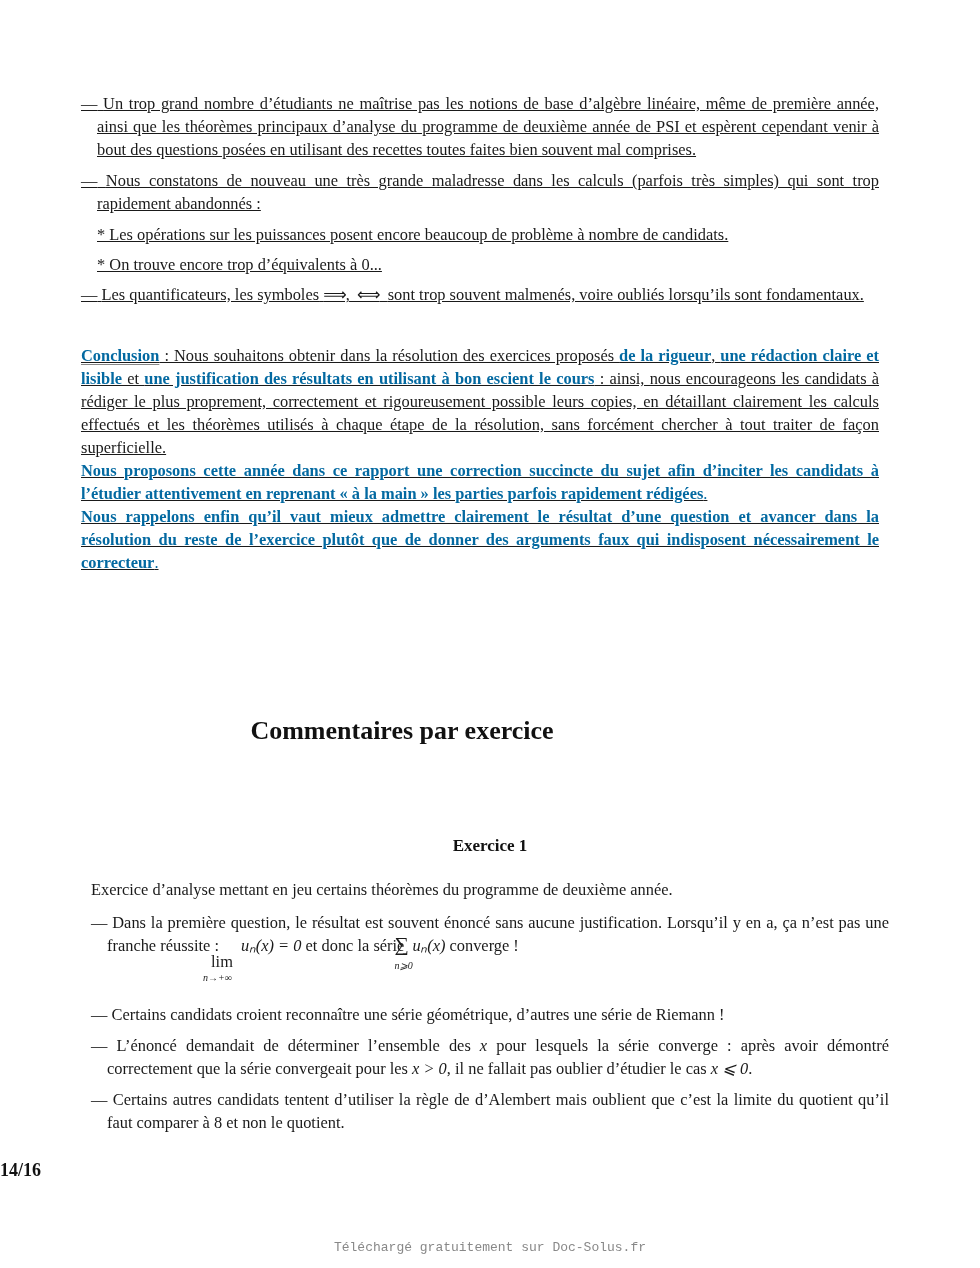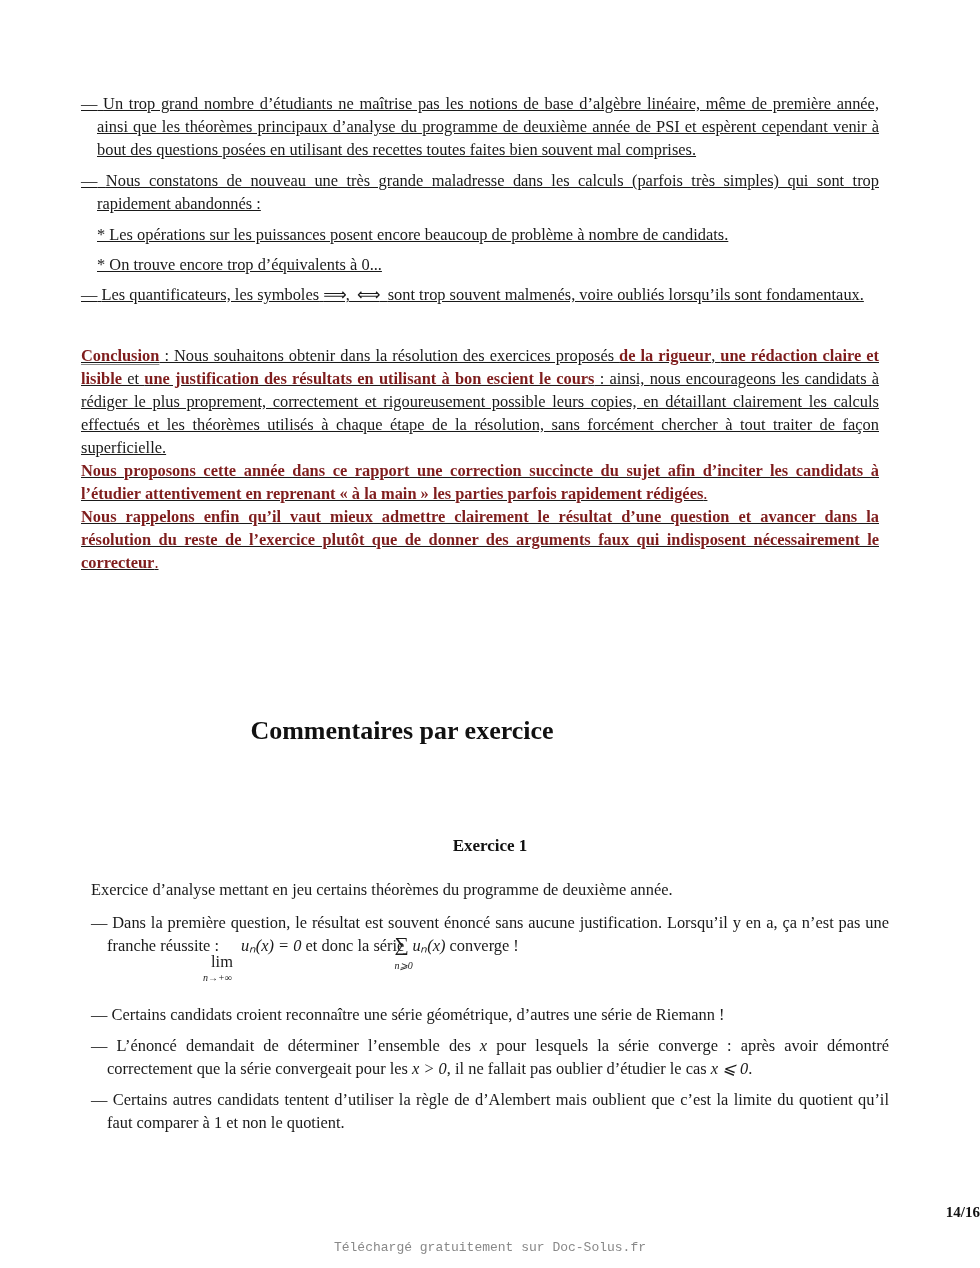--- a/index.html
+++ b/index.html
@@ -2,32 +2,32 @@
 <html><head>
 <meta charset="utf-8">
 <style>
   html, body { margin: 0; padding: 0; background: #ffffff; }
   body { width: 980px; height: 1268px; position: relative; overflow: hidden;
          font-family: "Liberation Serif", serif; color: #1a1a1a; font-size: 16.4px; }
   .page { position: absolute; left: 81px; top: 92px; width: 798px; text-decoration: underline; }
   .p { line-height: 23px; margin: 0; text-align: justify; }
   .dash { position: relative; padding-left: 16px; text-indent: -16px; margin: 0 0 8px 0; line-height: 23px; text-align: justify; }
   .sub { margin: 0 0 7px 16px; line-height: 23px; }
-  .b { font-weight: bold; color: #7f1d1d; }
+  .b { font-weight: bold; color: #0369a1; }
   .u { text-decoration: underline; text-decoration-color: #888; text-underline-offset: 3px; }
   .section-title { position: absolute; top: 716px; left: 0; width: 804px; text-align: center; font-size: 26px; font-weight: bold; color: #111; }
   .ex-title { position: absolute; top: 836px; left: 0; width: 980px; text-align: center; font-size: 17px; font-weight: bold; color: #111; }
   .ex-block { position: absolute; left: 91px; top: 878px; width: 798px; }
   .math { font-style: italic; }
   .lim { display: inline-block; position: relative; text-align: center; vertical-align: top; margin: 16px 4px; }
   .lim .sub-lim { position: absolute; top: 16px; left: -8px; font-size: 10px; white-space: nowrap; font-style: italic; }
   .sum { display: inline-block; position: relative; vertical-align: top; margin: 0 2px; }
   .sum .sigma { font-size: 20px; line-height: 20px; }
   .sum .sub-sum { position: absolute; top: 20px; left: 0; font-size: 10px; font-style: italic; white-space: nowrap; }
-  .pagenum { position: absolute; top: 1160px; left: 0; width: 980px; text-align: right; font-weight: bold; font-size: 15px; color: #111; margin-top: 44px; }
+  .pagenum { position: absolute; top: 1160px; left: 0; width: 980px; text-align: left; font-weight: bold; font-size: 18px; color: #111; }
   .footer { position: absolute; top: 1240px; left: 0; width: 980px; text-align: center;
             font-family: Liberation Mono, monospace; font-size: 13px; color: #888; }
   .gap { height: 30px; }
   .arrow { letter-spacing: -1px; }
 </style>
 </head>
 <body>
 
 <div class="page">
   <p class="dash"><span>—</span> <span>Un trop grand nombre d’étudiants ne maîtrise pas les notions de base d’algèbre linéaire, même de première année, ainsi que les théorèmes principaux d’analyse du programme de deuxième année de PSI et espèrent cependant venir à bout des questions posées en utilisant des recettes toutes faites bien souvent mal comprises.</span></p>
@@ -44,17 +44,17 @@
 </div>
 
 <div class="section-title">Commentaires par exercice</div>
 <div class="ex-title">Exercice 1</div>
 
 <div class="ex-block">
   <p class="p" style="margin-bottom:10px">Exercice d’analyse mettant en jeu certains théorèmes du programme de deuxième année.</p>
   <p class="dash" style="margin-bottom:14px"><span>—</span> <span>Dans la première question, le résultat est souvent énoncé sans aucune justification. Lorsqu’il y en a, ça n’est pas une franche réussite :</span> <span class="lim"><span>lim</span><span class="sub-lim">n→+∞</span></span> <span class="math">uₙ(x) = 0</span><span> et donc la série </span><span class="sum"><span class="sigma">∑</span><span class="sub-sum">n⩾0</span></span><span class="math">uₙ(x)</span><span> converge !</span></p>
   <p class="dash"><span>—</span> <span>Certains candidats croient reconnaître une série géométrique, d’autres une série de Riemann !</span></p>
   <p class="dash"><span>—</span> <span>L’énoncé demandait de déterminer l’ensemble des </span><span class="math">x</span><span> pour lesquels la série converge : après avoir démontré correctement que la série convergeait pour les </span><span class="math">x &gt; 0</span><span>, il ne fallait pas oublier d’étudier le cas </span><span class="math">x ⩽ 0</span><span>.</span></p>
-  <p class="dash"><span>—</span> <span>Certains autres candidats tentent d’utiliser la règle de d’Alembert mais oublient que c’est la limite du quotient qu’il faut comparer à 1 et non le quotient.</span></p>
+  <p class="dash"><span>—</span> <span>Certains autres candidats tentent d’utiliser la règle de d’Alembert mais oublient que c’est la limite du quotient qu’il faut comparer à 8 et non le quotient.</span></p>
 </div>
 
 <div class="pagenum">14/16</div>
 <div class="footer">Téléchargé gratuitement sur Doc-Solus.fr</div>
 
 </body></html>

